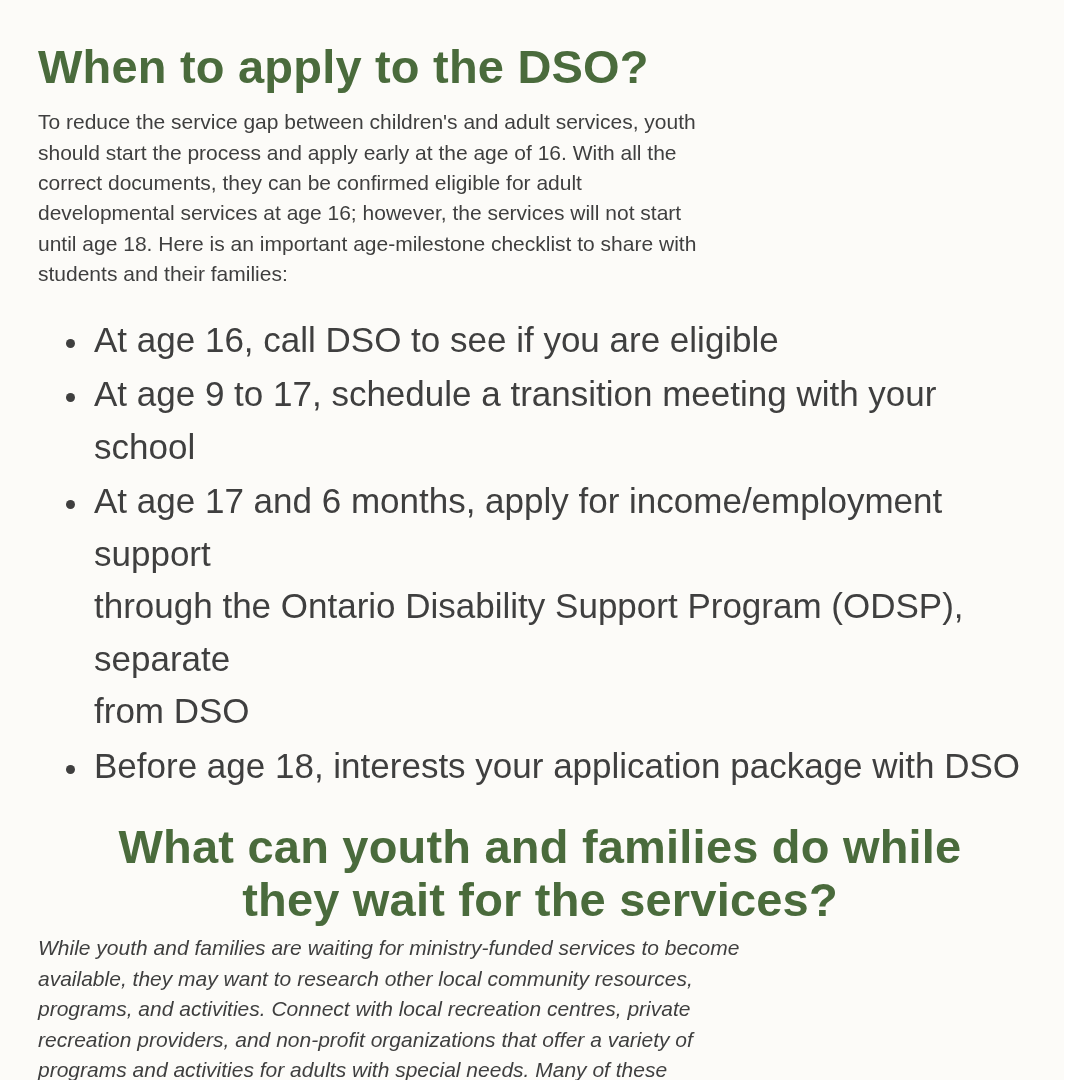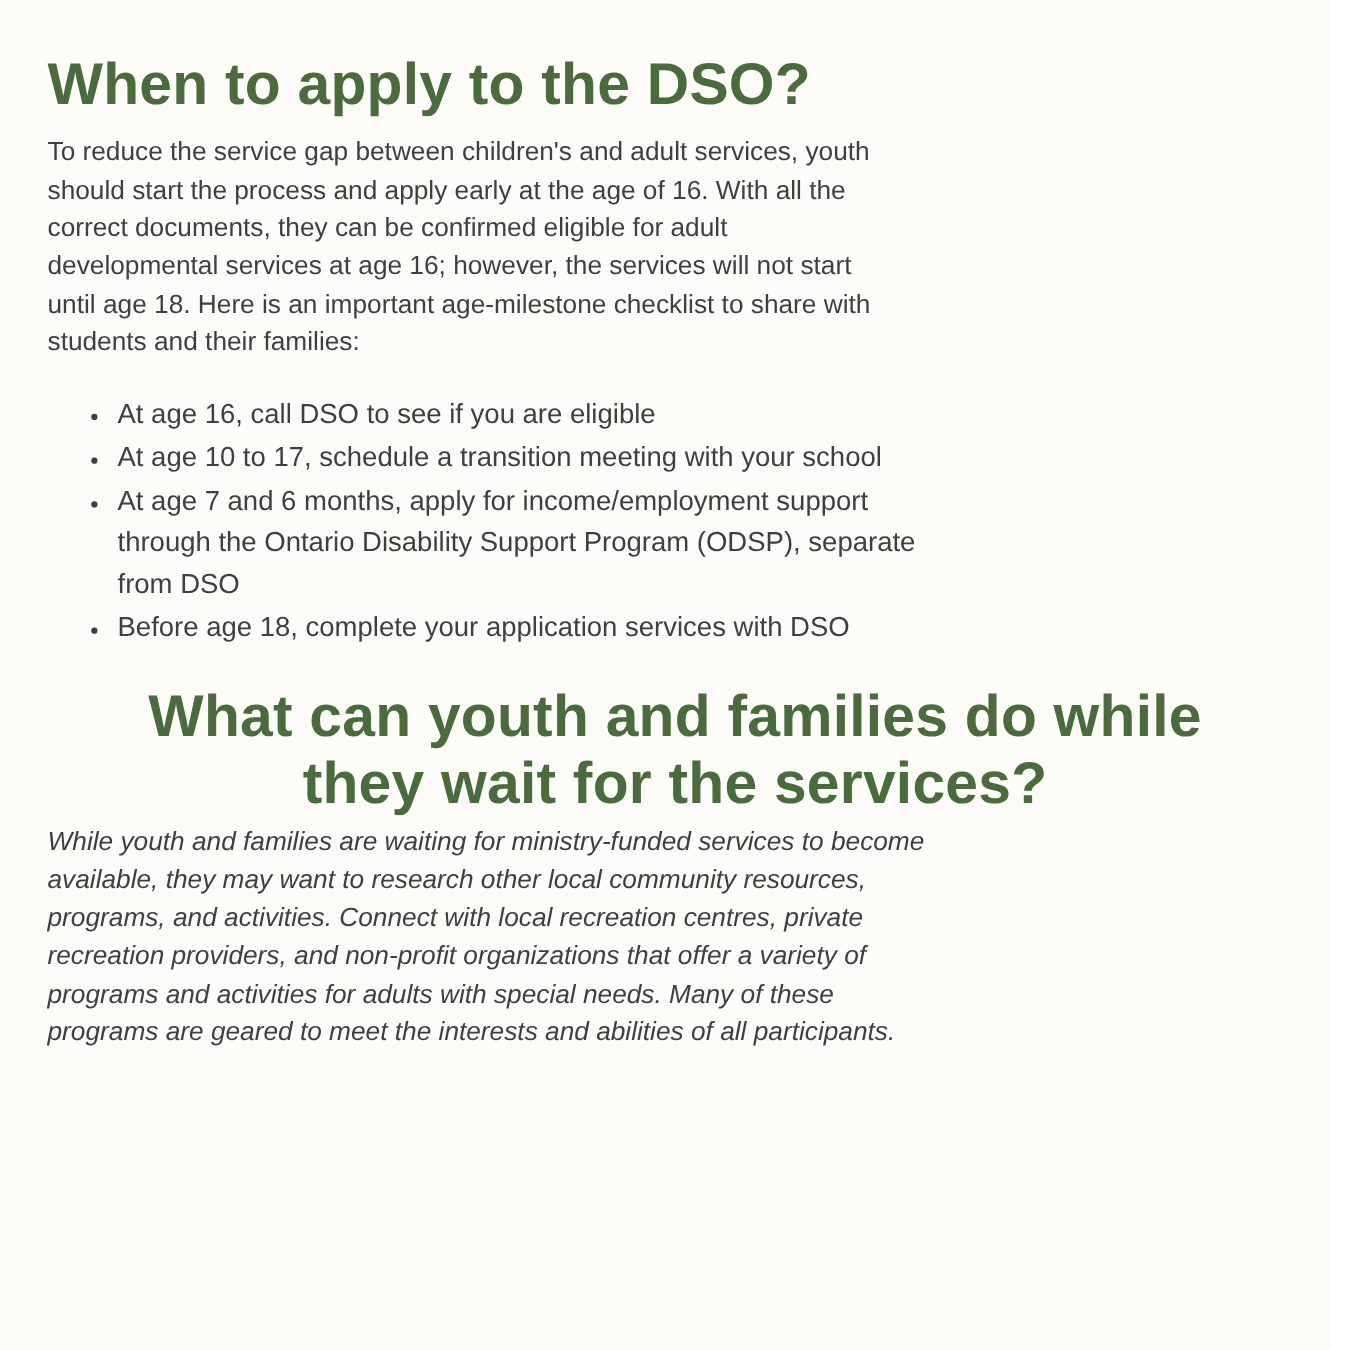--- a/index.html
+++ b/index.html
@@ -30,21 +30,21 @@
     color: var(--text, #3f3f3f);
     font-size: 21px;
     line-height: 1.45;
     white-space: pre-line;
   }
   .checklist {
     margin: 24px 0 10px 0;
     padding-left: 52px;
     list-style: disc outside;
     color: var(--text, #3f3f3f);
-    font-size: 22px;
+    font-size: 35px;
     line-height: 1.5;
   }
   .checklist li {
     margin: 0 0 2px 0;
     padding-left: 4px;
     white-space: pre-line;
   }
   .checklist li::marker {
     font-size: 0.82em;
   }
@@ -66,25 +66,25 @@
 
   <p class="body-text">To reduce the service gap between children's and adult services, youth
 should start the process and apply early at the age of 16. With all the
 correct documents, they can be confirmed eligible for adult
 developmental services at age 16; however, the services will not start
 until age 18. Here is an important age-milestone checklist to share with
 students and their families:</p>
 
   <ul class="checklist">
     <li>At age 16, call DSO to see if you are eligible</li>
-    <li>At age 10 to 17, schedule a transition meeting with your school</li>
-    <li>At age 7 and 6 months, apply for income/employment support
+    <li>At age 9 to 17, schedule a transition meeting with your school</li>
+    <li>At age 17 and 6 months, apply for income/employment support
 through the Ontario Disability Support Program (ODSP), separate
 from DSO</li>
-    <li>Before age 18, complete your application services with DSO</li>
+    <li>Before age 18, interests your application package with DSO</li>
   </ul>
 
   <h1 class="heading heading--second">What can youth and families do while
 they wait for the services?</h1>
 
   <p class="body-text body-text--tight">While youth and families are waiting for ministry-funded services to become
 available, they may want to research other local community resources,
 programs, and activities. Connect with local recreation centres, private
 recreation providers, and non-profit organizations that offer a variety of
 programs and activities for adults with special needs. Many of these

